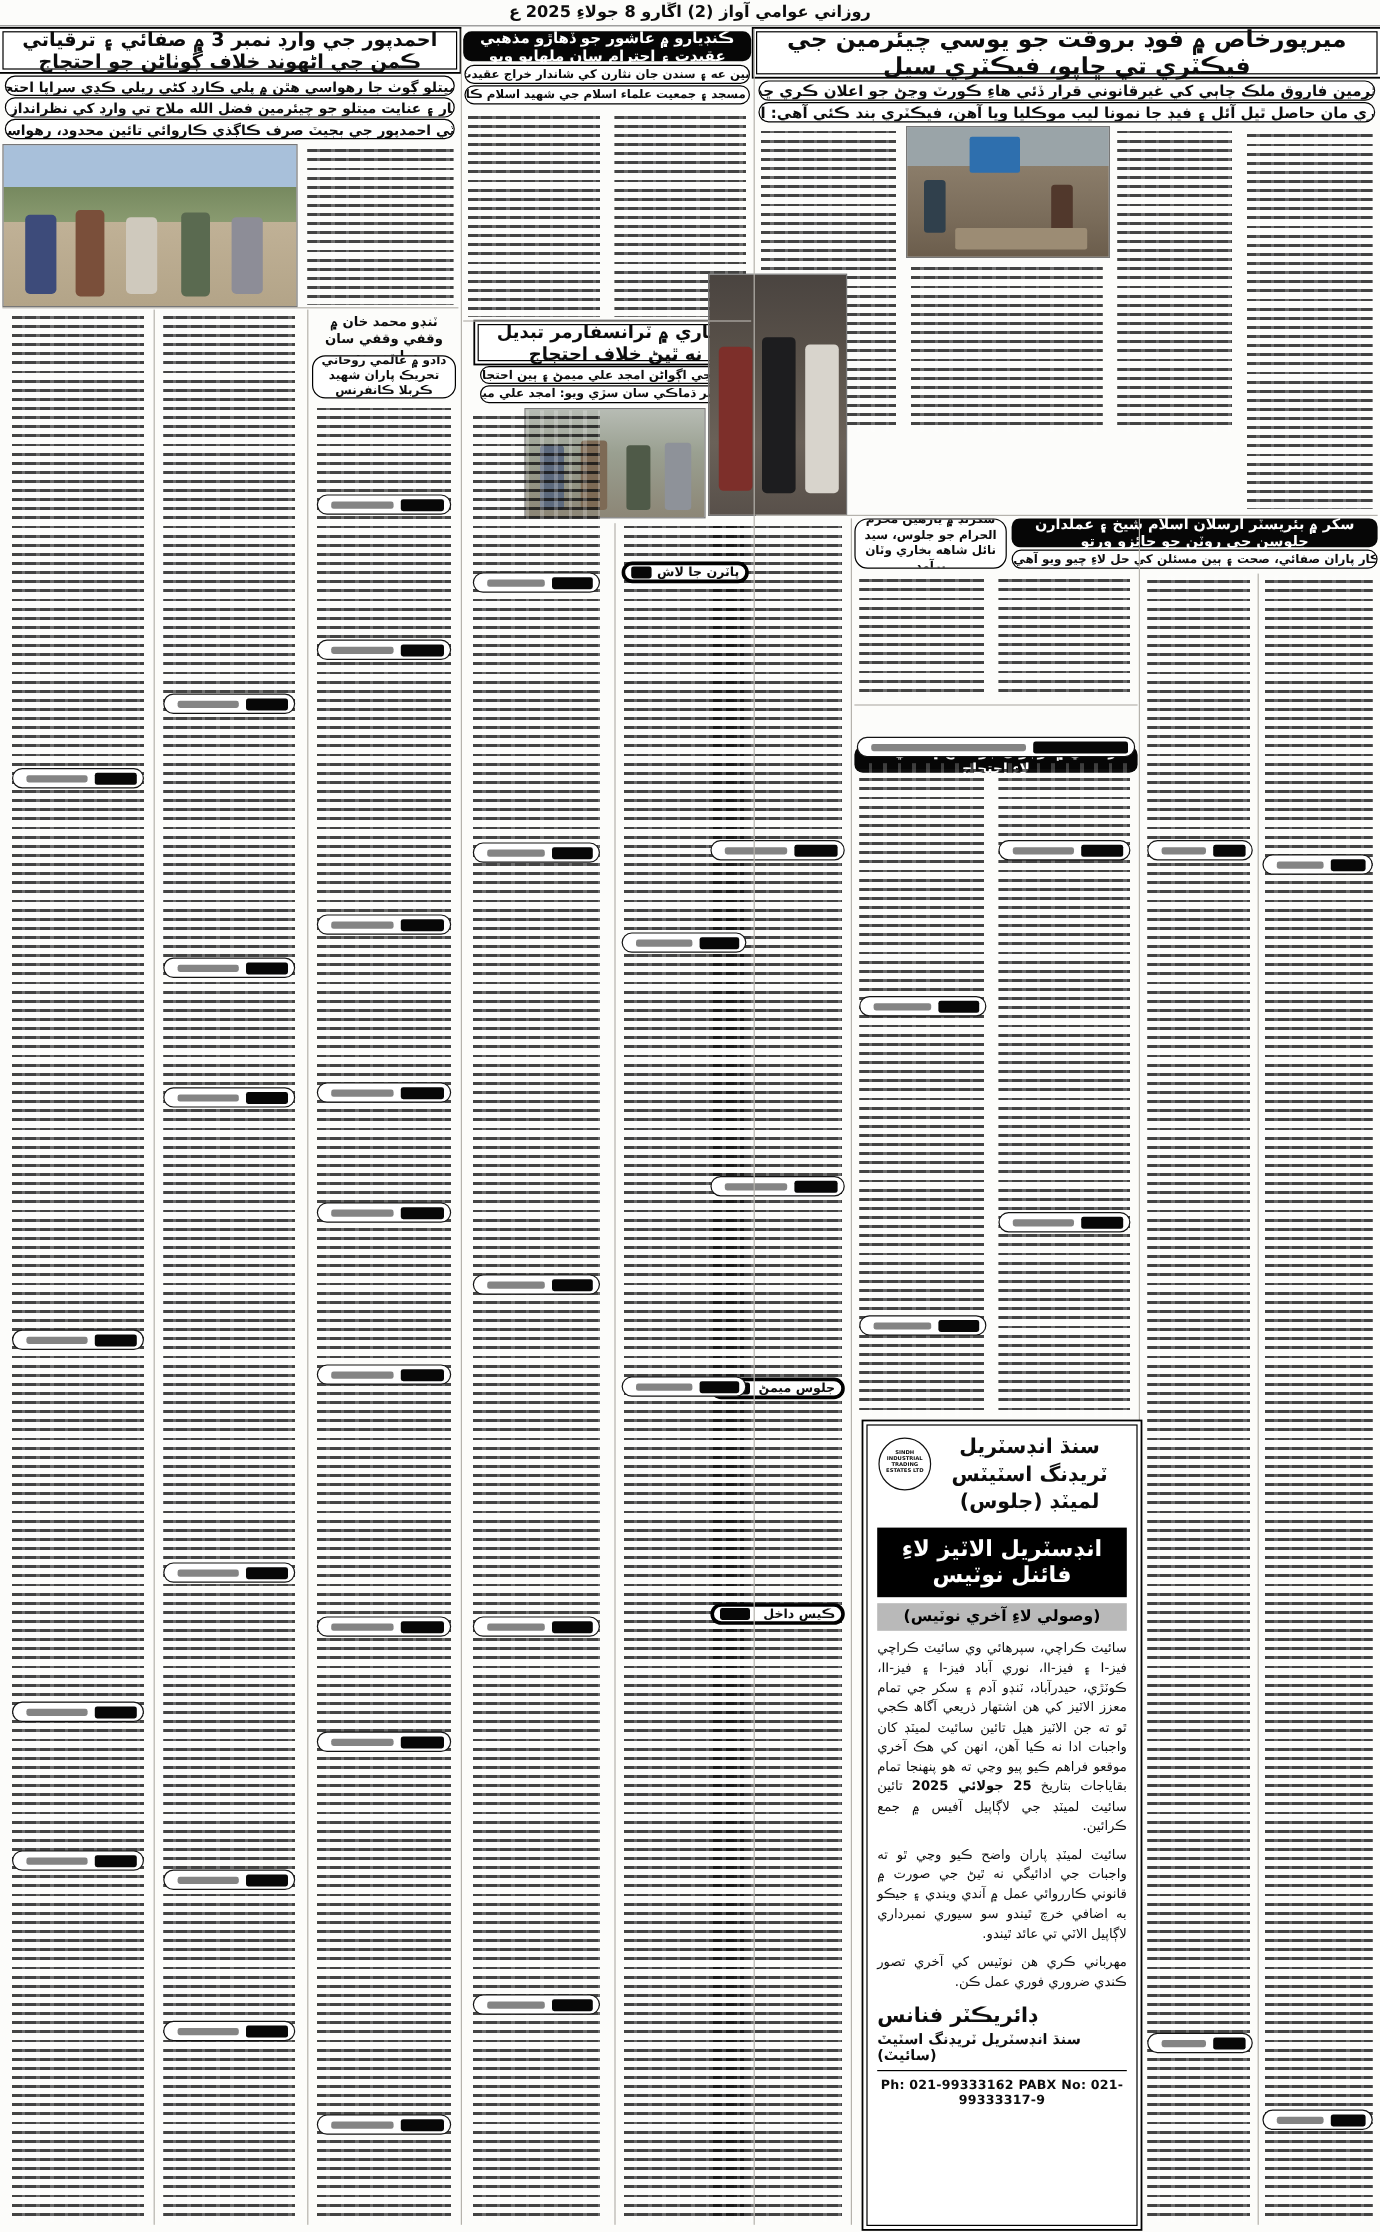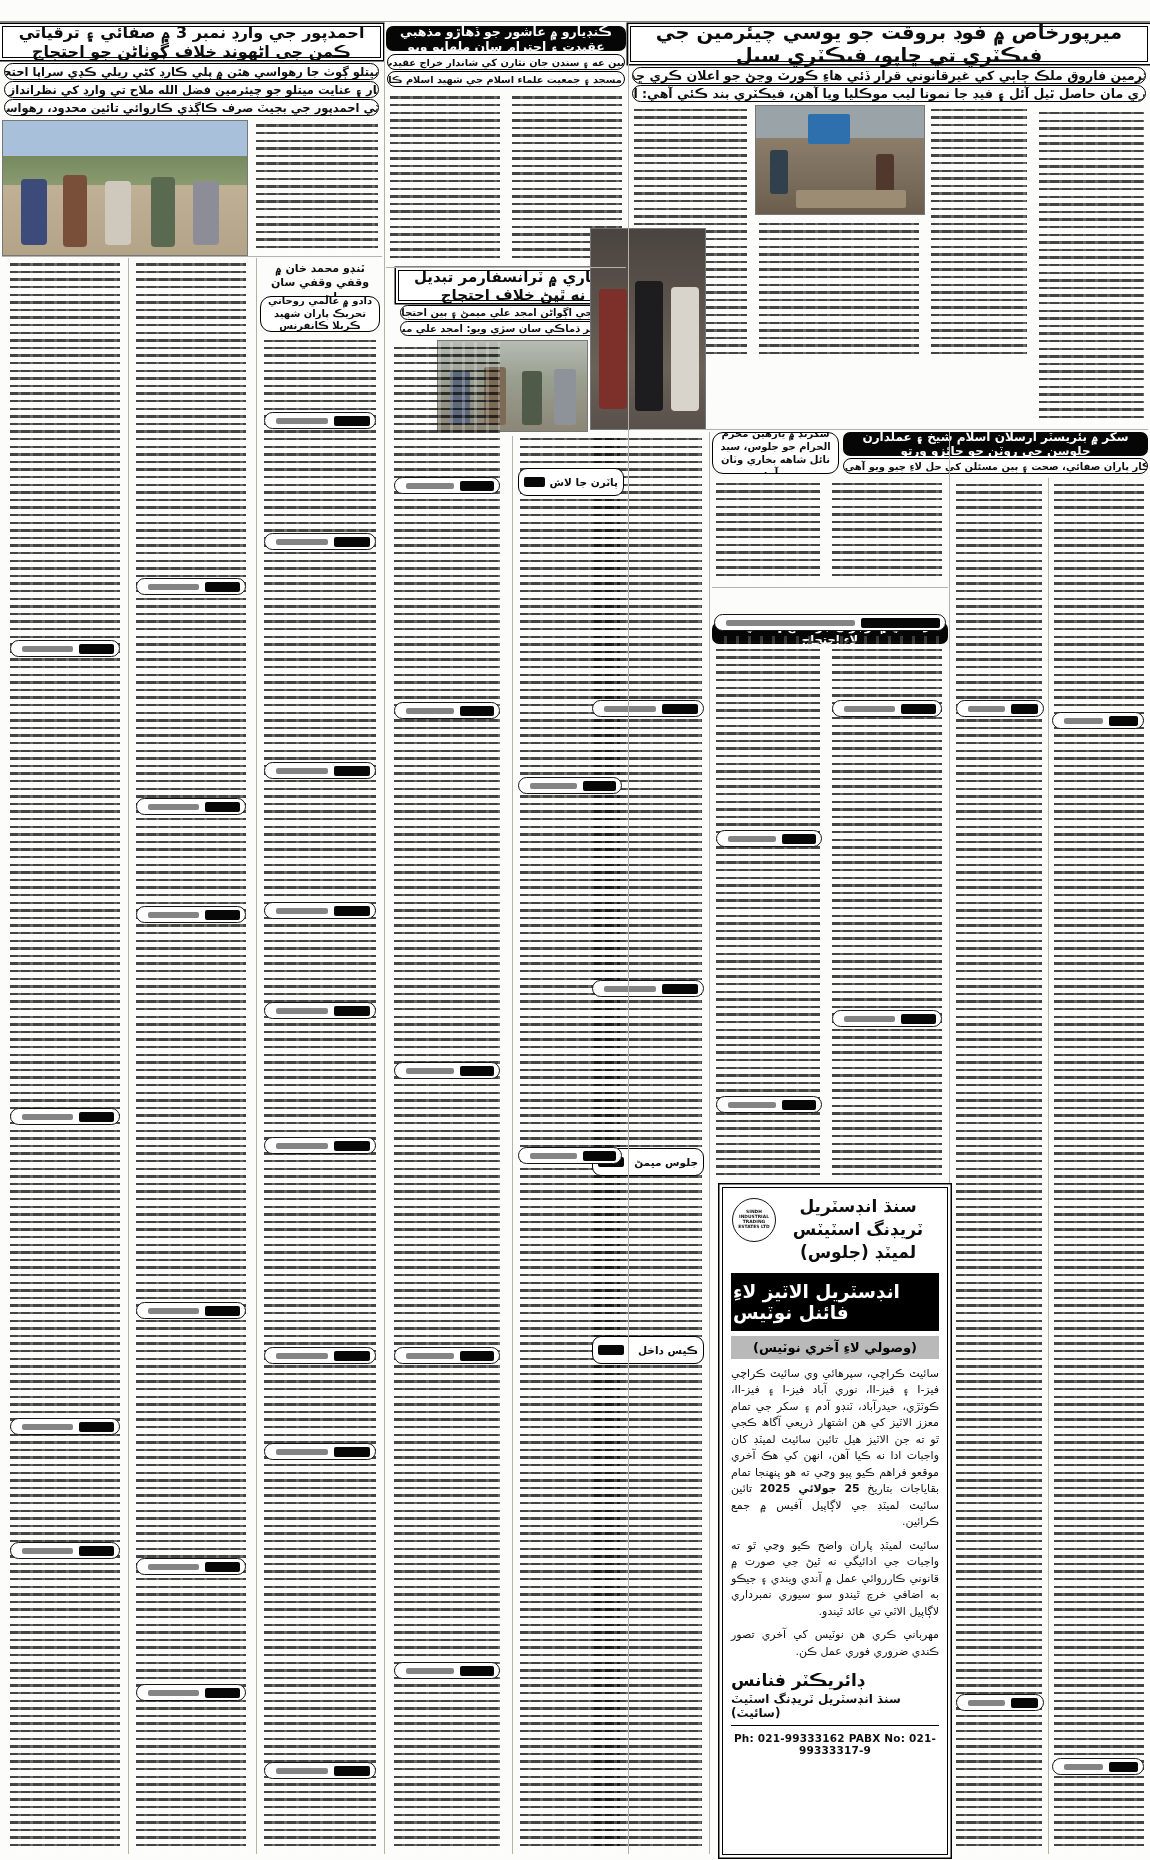--- a/index.html
+++ b/index.html
@@ -24,52 +24,53 @@
         font-weight:bold;padding:0 6px;white-space:nowrap;overflow:hidden;}
   
   .kbar{position:absolute;box-sizing:border-box;background:#060606;color:#fff;border-radius:7px;
         display:flex;align-items:center;justify-content:center;text-align:center;
         font-weight:bold;padding:1px 6px;}
   
   .hb{position:absolute;height:17px;box-sizing:border-box;border:1px solid #141414;border-radius:9px;
       background:#fff;display:flex;align-items:center;padding:2px 5px;}
   .hb::before{content:"";width:36%;height:10px;background:#070707;border-radius:2px;}
   .hb::after{content:"";flex:1;height:6px;margin:0 6px;background:rgba(10,10,10,.5);border-radius:2px;}
-  .hbt{position:absolute;height:28px;box-sizing:border-box;border:1px solid #000000;border-radius:9px;
+  .hbt{position:absolute;height:18px;box-sizing:border-box;border:3px solid #000000;border-radius:9px;
       background:#fff;display:flex;align-items:center;justify-content:space-between;
       font-weight:bold;font-size:10.5px;padding:1px 5px;white-space:nowrap;overflow:hidden;}
   .hbt::after{content:"";width:26%;height:10px;background:#070707;border-radius:2px;margin-right:5px;}
   
   .photo{position:absolute;box-sizing:border-box;border:1px solid #777;}
   .photo .blob{position:absolute;}
   
   .vr{position:absolute;width:1px;background:#b5b2ac;}
   .hrule{position:absolute;height:1px;background:#b5b2ac;}
   
   #ad{position:absolute;left:722px;top:1187px;width:226px;height:668px;box-sizing:border-box;
       border:1.6px solid #000;box-shadow:0 0 0 2.5px #fff,0 0 0 4px #000;background:#fff;padding:7px 8px;}
   #ad .co{font-weight:bold;text-align:center;font-size:17px;line-height:1.35;margin-right:0;margin-left:46px;}
   #ad .logo{position:absolute;left:9px;top:10px;width:44px;height:44px;border:1.6px solid #111;border-radius:50%;
       display:flex;align-items:center;justify-content:center;text-align:center;
       font-size:4.4px;font-weight:bold;line-height:1.1;padding:3px;box-sizing:border-box;overflow:hidden;}
-  #ad .banner{background:#000;color:#fff;font-weight:bold;font-size:18.5px;text-align:left;
+  #ad .banner{background:#000;color:#fff;font-weight:bold;font-size:18.5px;text-align:center;
       padding:8px 2px;margin-top:9px;}
   #ad .subbanner{background:#b9b9b9;color:#000;font-weight:bold;font-size:13px;text-align:center;
       padding:4px 2px;margin-top:5px;}
   #ad p{font-size:11px;line-height:1.5;text-align:justify;margin:7px 0 0 0;}
   #ad .sig{font-size:17px;font-weight:bold;text-align:left;margin-top:10px;}
   #ad .sigorg{font-size:12px;font-weight:bold;text-align:left;margin-top:2px;border-bottom:1px solid #000;padding-bottom:5px;}
   #ad .phone{direction:ltr;font-size:10.5px;font-weight:bold;text-align:center;margin-top:6px;letter-spacing:.2px;}
   .bheading{position:absolute;font-weight:bold;text-align:center;line-height:1.25;}
 </style>
 </head>
 <body>
 
 <div id="page">
 
+  <div class="masthead">روزاني عوامي آواز (2) اڱارو 8 جولاءِ 2025 ع</div>
   <div class="mastrule"></div>
 
   <div class="dbox" style="left:2px;top:26px;width:379px;height:32px;font-size:16px;">احمدپور جي وارڊ نمبر 3 ۾ صفائي ۽ ترقياتي ڪمن جي اڻهوند خلاف ڳوٺاڻن جو احتجاج</div>
   <div class="sbox" style="left:4px;top:63px;width:375px;height:17px;font-size:11.5px;">محمد امين ميتلو ڳوٺ جا رهواسي هٿن ۾ پلي ڪارڊ کڻي ريلي ڪڍي سراپا احتجاج بڻجي ويا</div>
   <div class="sbox" style="left:4px;top:81px;width:375px;height:17px;font-size:11.5px;">ذوالفقار، مختيار ۽ عنايت ميتلو جو چيئرمين فضل الله ملاح تي وارڊ کي نظرانداز ڪرڻ جو الزام</div>
   <div class="sbox" style="left:4px;top:99px;width:375px;height:17px;font-size:11.5px;">تائين ڪاميٽي احمدپور جي بجيٽ صرف ڪاڳذي ڪاروائي تائين محدود، رهواسين جا الزام</div>
   <div class="photo" style="left:2px;top:120px;width:246px;height:136px;
        background:linear-gradient(180deg,#a8c0da 0%,#a8c0da 26%,#76895f 26%,#8a9b70 48%,#c0b196 48%,#b3a488 100%);">
     <span class="blob" style="left:18px;top:58px;width:26px;height:66px;background:#3d4b7a;border-radius:4px;"></span>
     <span class="blob" style="left:60px;top:54px;width:24px;height:72px;background:#7a4f3a;border-radius:4px;"></span>

